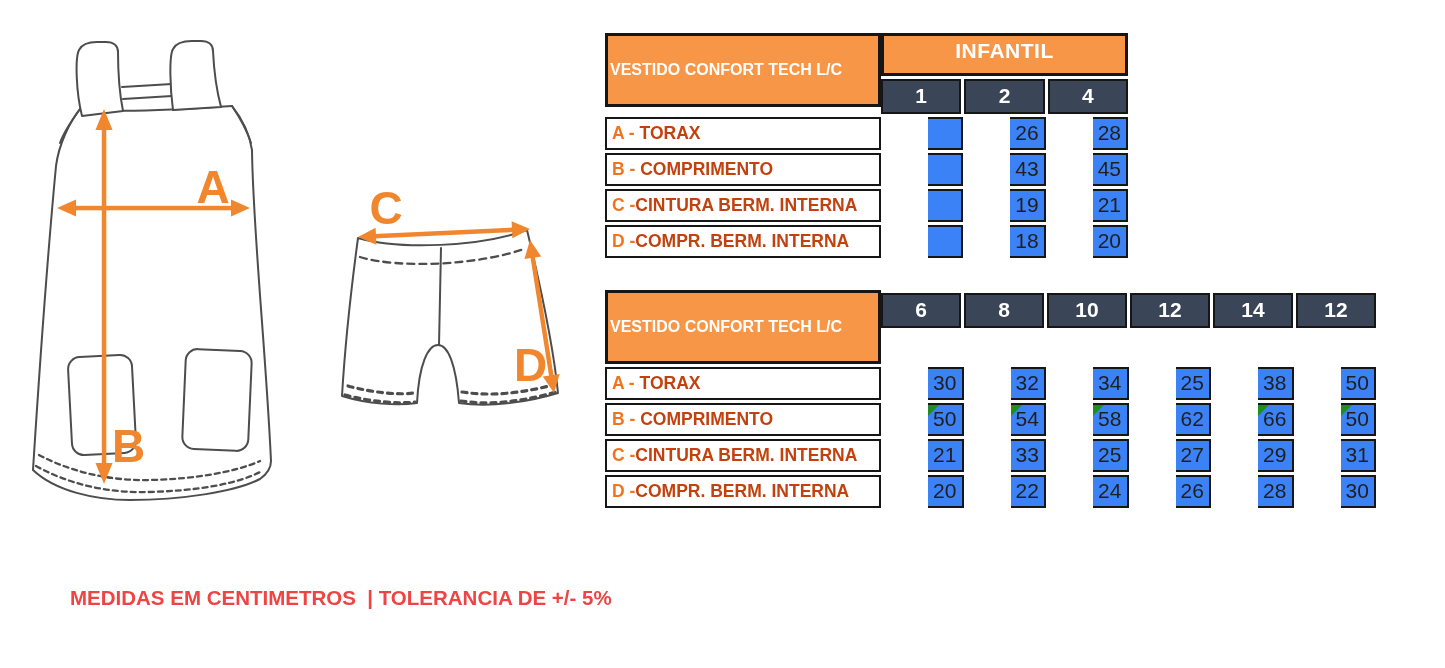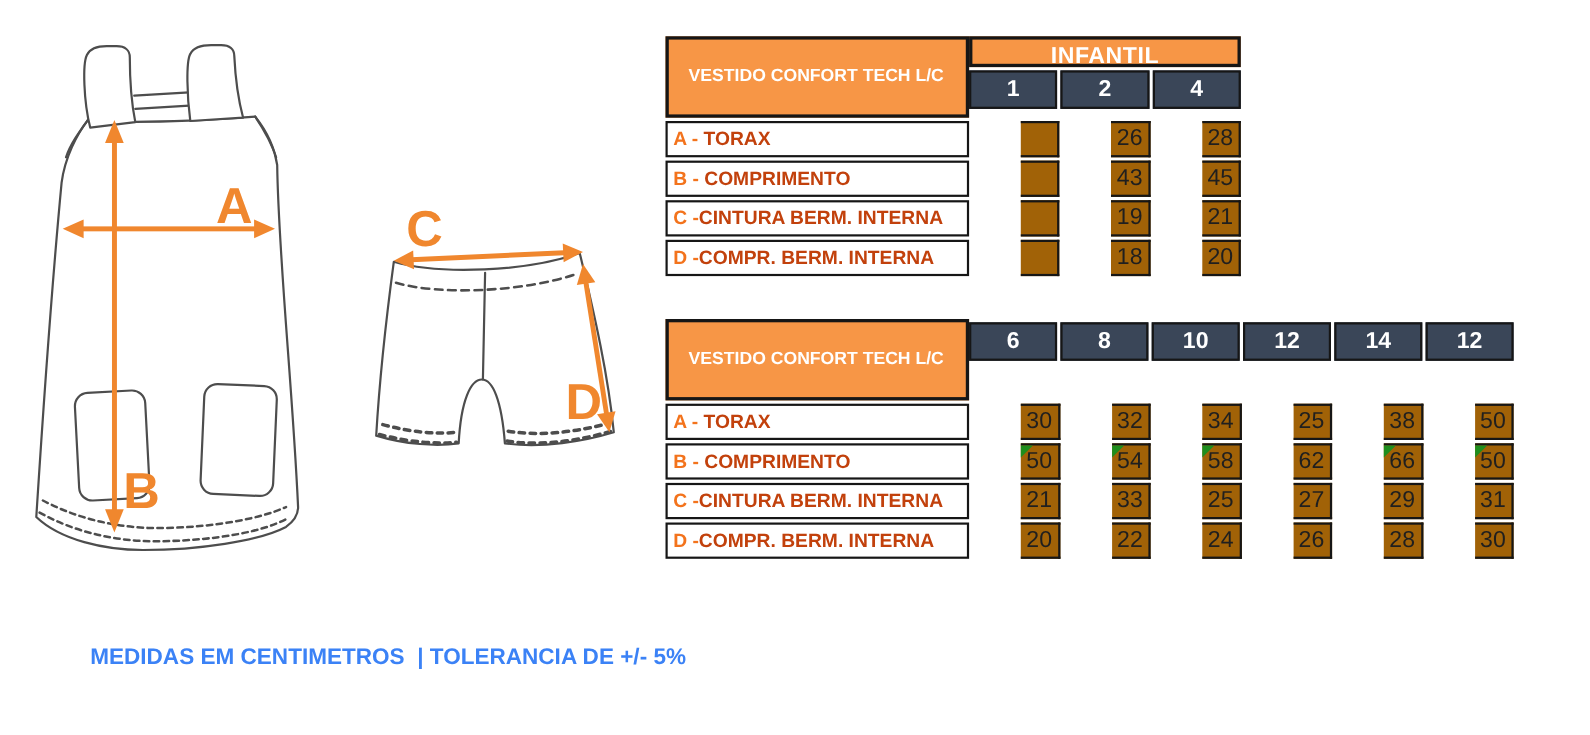--- a/index.html
+++ b/index.html
@@ -13,25 +13,25 @@
   
   .sizetable { position:absolute; }
   #table-infantil    { left:605px; top:33px;  width:523px; }
   #table-fundamental { left:605px; top:290px; width:771px; }
 
   .thead { display:flex; }
   .title-cell {
     width:276px; height:74px; box-sizing:border-box; flex:0 0 276px;
     border:3px solid #161616; background:#F79646; color:#ffffff;
     font-weight:bold; font-size:16px; display:flex; align-items:center;
-    padding:0 18px;
+    padding:0 2px;
   }
   .head-right { flex:1; display:flex; flex-direction:column; min-width:0; }
   .group-cell {
-    box-sizing:border-box; height:28px; border:3px solid #161616;
+    box-sizing:border-box; height:43px; border:3px solid #161616;
     background:#F79646; color:#ffffff; font-weight:bold; font-size:21px;
     text-align:center; line-height:30px; letter-spacing:0.5px;
   }
   .size-row { display:flex; margin-top:3px; height:35px; }
   .size-cell {
     flex:1; box-sizing:border-box; border:2.5px solid #161616;
     background:#3A4658; color:#ffffff; font-weight:bold; font-size:21px;
     text-align:center; line-height:29px; margin-left:3px; min-width:0;
   }
   .size-cell:first-child { margin-left:0; }
@@ -40,32 +40,32 @@
   .label-cell {
     width:276px; flex:0 0 276px; box-sizing:border-box;
     border:2.5px solid #161616; background:#ffffff;
     display:flex; align-items:center; padding-left:5px;
     font-weight:bold; font-size:17.5px; color:#141414; min-width:0;
   }
   .mprefix { color:#F3731C; white-space:pre; }
   .mname   { color:#c2410c; white-space:pre; }
   .val-cell {
     flex:1; box-sizing:border-box; position:relative; min-width:0;
-    border:2.5px solid #161616; border-left:none; background:#a16207;
+    border:2.5px solid #161616; border-left:none; background:#3b82f6;
     text-align:center; font-size:21px; color:#1f1f1f; line-height:28px;margin-left:47px;
   }
   .flag {
     position:absolute; left:0; top:0; width:0; height:0;
     border-top:11px solid #1E8E1E; border-right:11px solid transparent;
   }
 
   
   .note {
-    position:absolute; left:82px; top:586px;
-    font-weight:bold; font-size:20.5px; color:#3b82f6; white-space:pre;
+    position:absolute; left:70px; top:586px;
+    font-weight:bold; font-size:20.5px; color:#ef4444; white-space:pre;
   }
 </style>
 </head>
 <body>
 
 <div class="canvas">
 
   <svg class="diagram-svg" width="600" height="560" viewBox="0 0 600 560">
 
     <g stroke="#4D4D4D" stroke-width="2" fill="none" stroke-linecap="round" stroke-linejoin="round">

